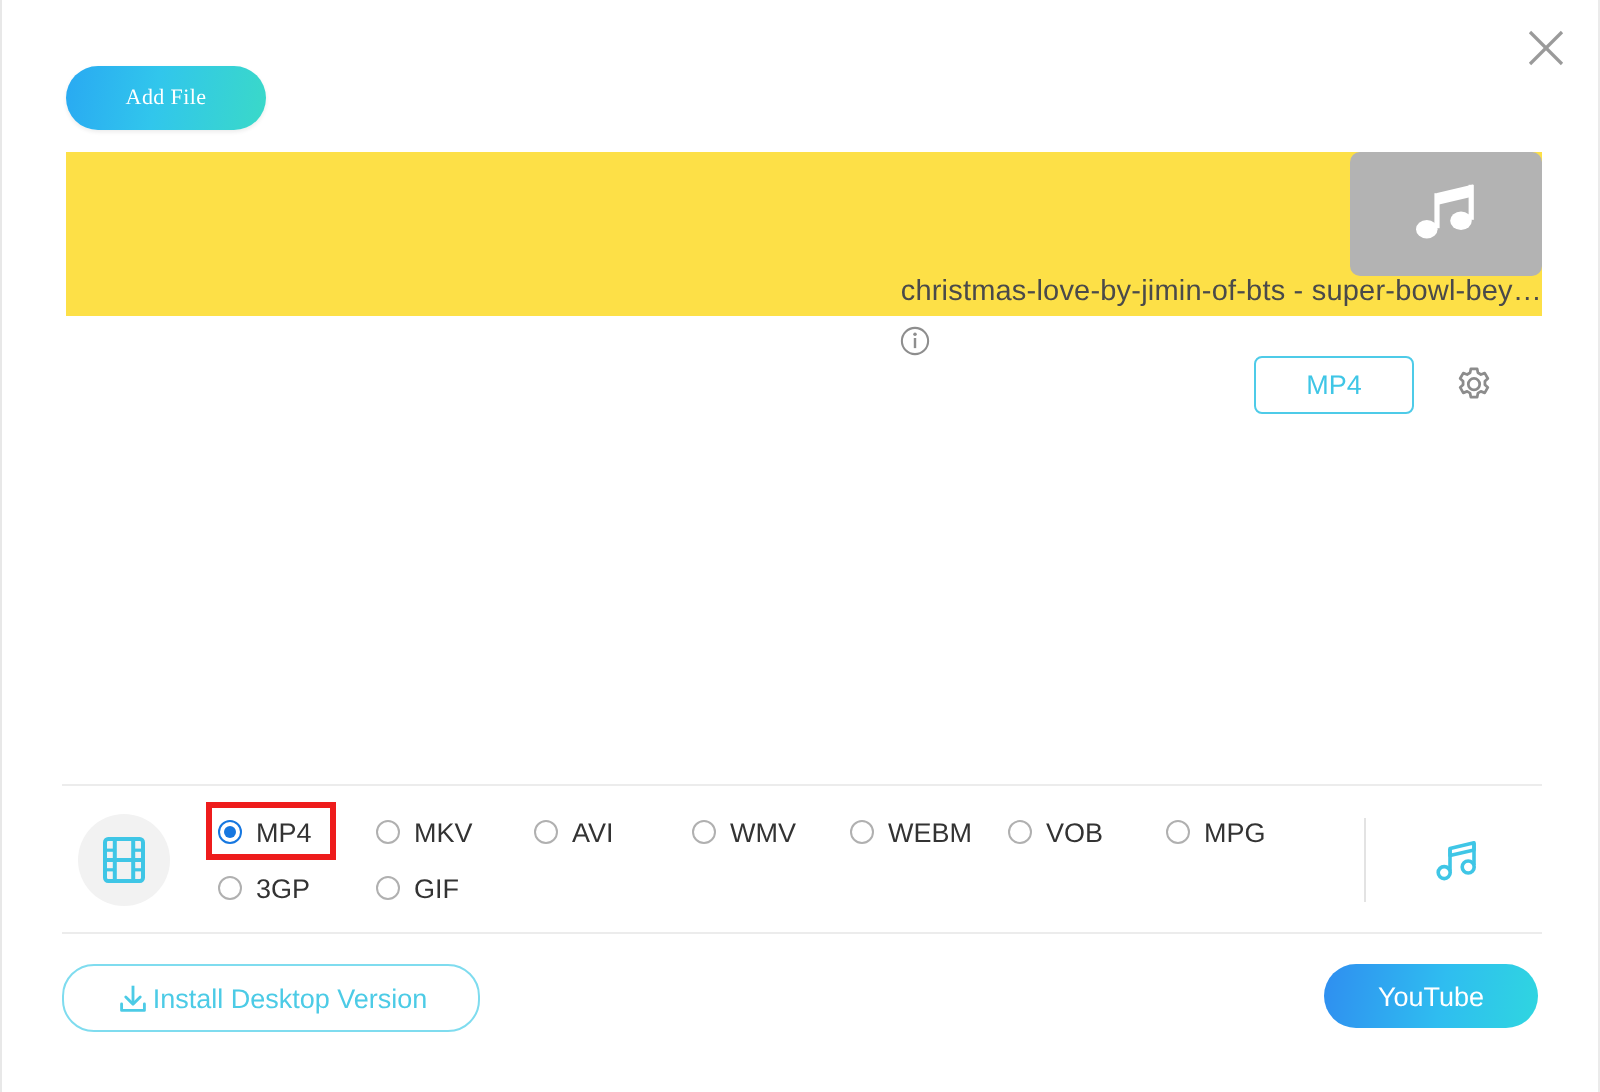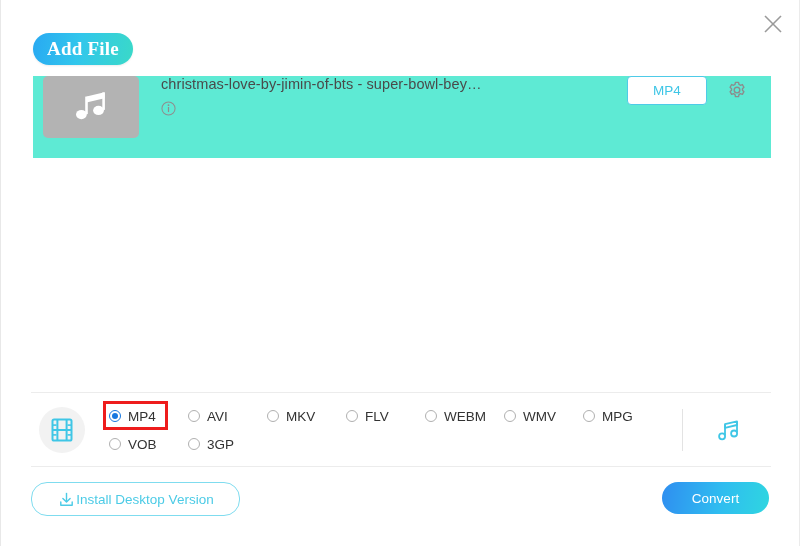--- a/index.html
+++ b/index.html
@@ -47,43 +47,44 @@
   .add-file-btn {
     display: inline-flex;
     align-items: center;
     justify-content: center;
     width: 100px;
     height: 32px;
     border-radius: 16px;
     background: linear-gradient(100deg, #29a9f2 0%, #31c6ec 45%, #3ad9c8 100%);
     color: #ffffff;
     font-family: "Liberation Serif", serif;
-    font-weight: bold;
-    font-size: 19px;
+    font-weight: normal;
+    font-size: 11px;
     letter-spacing: 0.2px;
     border: none;
     cursor: pointer;
     box-shadow: 0 1px 2px rgba(0,0,0,0.08);
   }
 
   
   .file-list {
     position: absolute;
     top: 76px;
     left: 32px;
     width: 738px;
   }
   .file-row {
     position: relative;
     display: flex;
-    align-items: flex-start;
+    align-items: flex-end;
     height: 82px;
-    background: #5eead4;
+    background: #fde047;
     padding: 0 0 0 10px;
     box-sizing: border-box;
+    flex-direction: column;
   }
   .thumb {
     width: 96px;
     height: 62px;
     border-radius: 5px;
     background: #b3b3b3;
     display: flex;
     align-items: center;
     justify-content: center;
     flex: 0 0 auto;
@@ -348,50 +349,50 @@
       </svg>
     </div>
 
     <div class="formats">
       <label class="radio-opt checked">
         <span class="radio-dot"></span>
         <span>MP4</span>
       </label>
       <label class="radio-opt">
         <span class="radio-dot"></span>
+        <span>MKV</span>
+      </label>
+      <label class="radio-opt">
+        <span class="radio-dot"></span>
         <span>AVI</span>
       </label>
       <label class="radio-opt">
         <span class="radio-dot"></span>
-        <span>MKV</span>
-      </label>
-      <label class="radio-opt">
-        <span class="radio-dot"></span>
-        <span>FLV</span>
-      </label>
+        <span>WMV</span>
+      </label>
+
       <label class="radio-opt">
         <span class="radio-dot"></span>
         <span>WEBM</span>
       </label>
-
-      <label class="radio-opt">
-        <span class="radio-dot"></span>
-        <span>WMV</span>
+      <label class="radio-opt">
+        <span class="radio-dot"></span>
+        <span>VOB</span>
       </label>
       <label class="radio-opt">
         <span class="radio-dot"></span>
         <span>MPG</span>
       </label>
       <label class="radio-opt">
         <span class="radio-dot"></span>
-        <span>VOB</span>
-      </label>
-      <label class="radio-opt">
-        <span class="radio-dot"></span>
         <span>3GP</span>
+      </label>
+      <label class="radio-opt">
+        <span class="radio-dot"></span>
+        <span>GIF</span>
       </label>
     </div>
 
     <div class="vsep"></div>
 
     <div class="audio-badge">
       <svg width="30" height="30" viewBox="0 0 30 30">
         <path d="M12 9.2 L24 6.4 L24 10.0 L12 12.8 Z" fill="none" stroke="#3fc6e6" stroke-width="1.8" stroke-linejoin="round"></path>
         <line x1="12" y1="9.4" x2="12" y2="20.4" stroke="#3fc6e6" stroke-width="1.8"></line>
         <line x1="24" y1="6.6" x2="24" y2="17.6" stroke="#3fc6e6" stroke-width="1.8"></line>
@@ -406,15 +407,15 @@
 
   <div class="install-btn">
     <svg width="19" height="19" viewBox="0 0 20 20">
       <line x1="10" y1="3" x2="10" y2="12.2" stroke="#4ccbe6" stroke-width="1.5"></line>
       <polyline points="6.2,9 10,12.7 13.8,9" fill="none" stroke="#4ccbe6" stroke-width="1.5" stroke-linecap="round" stroke-linejoin="round"></polyline>
       <polyline points="4,12.6 4,16 16,16 16,12.6" fill="none" stroke="#4ccbe6" stroke-width="1.5" stroke-linecap="round" stroke-linejoin="round"></polyline>
     </svg>
     <span>Install Desktop Version</span>
   </div>
 
-  <div class="convert-btn">Convert</div>
+  <div class="convert-btn">YouTube</div>
 
 </div>
 
 </body></html>

